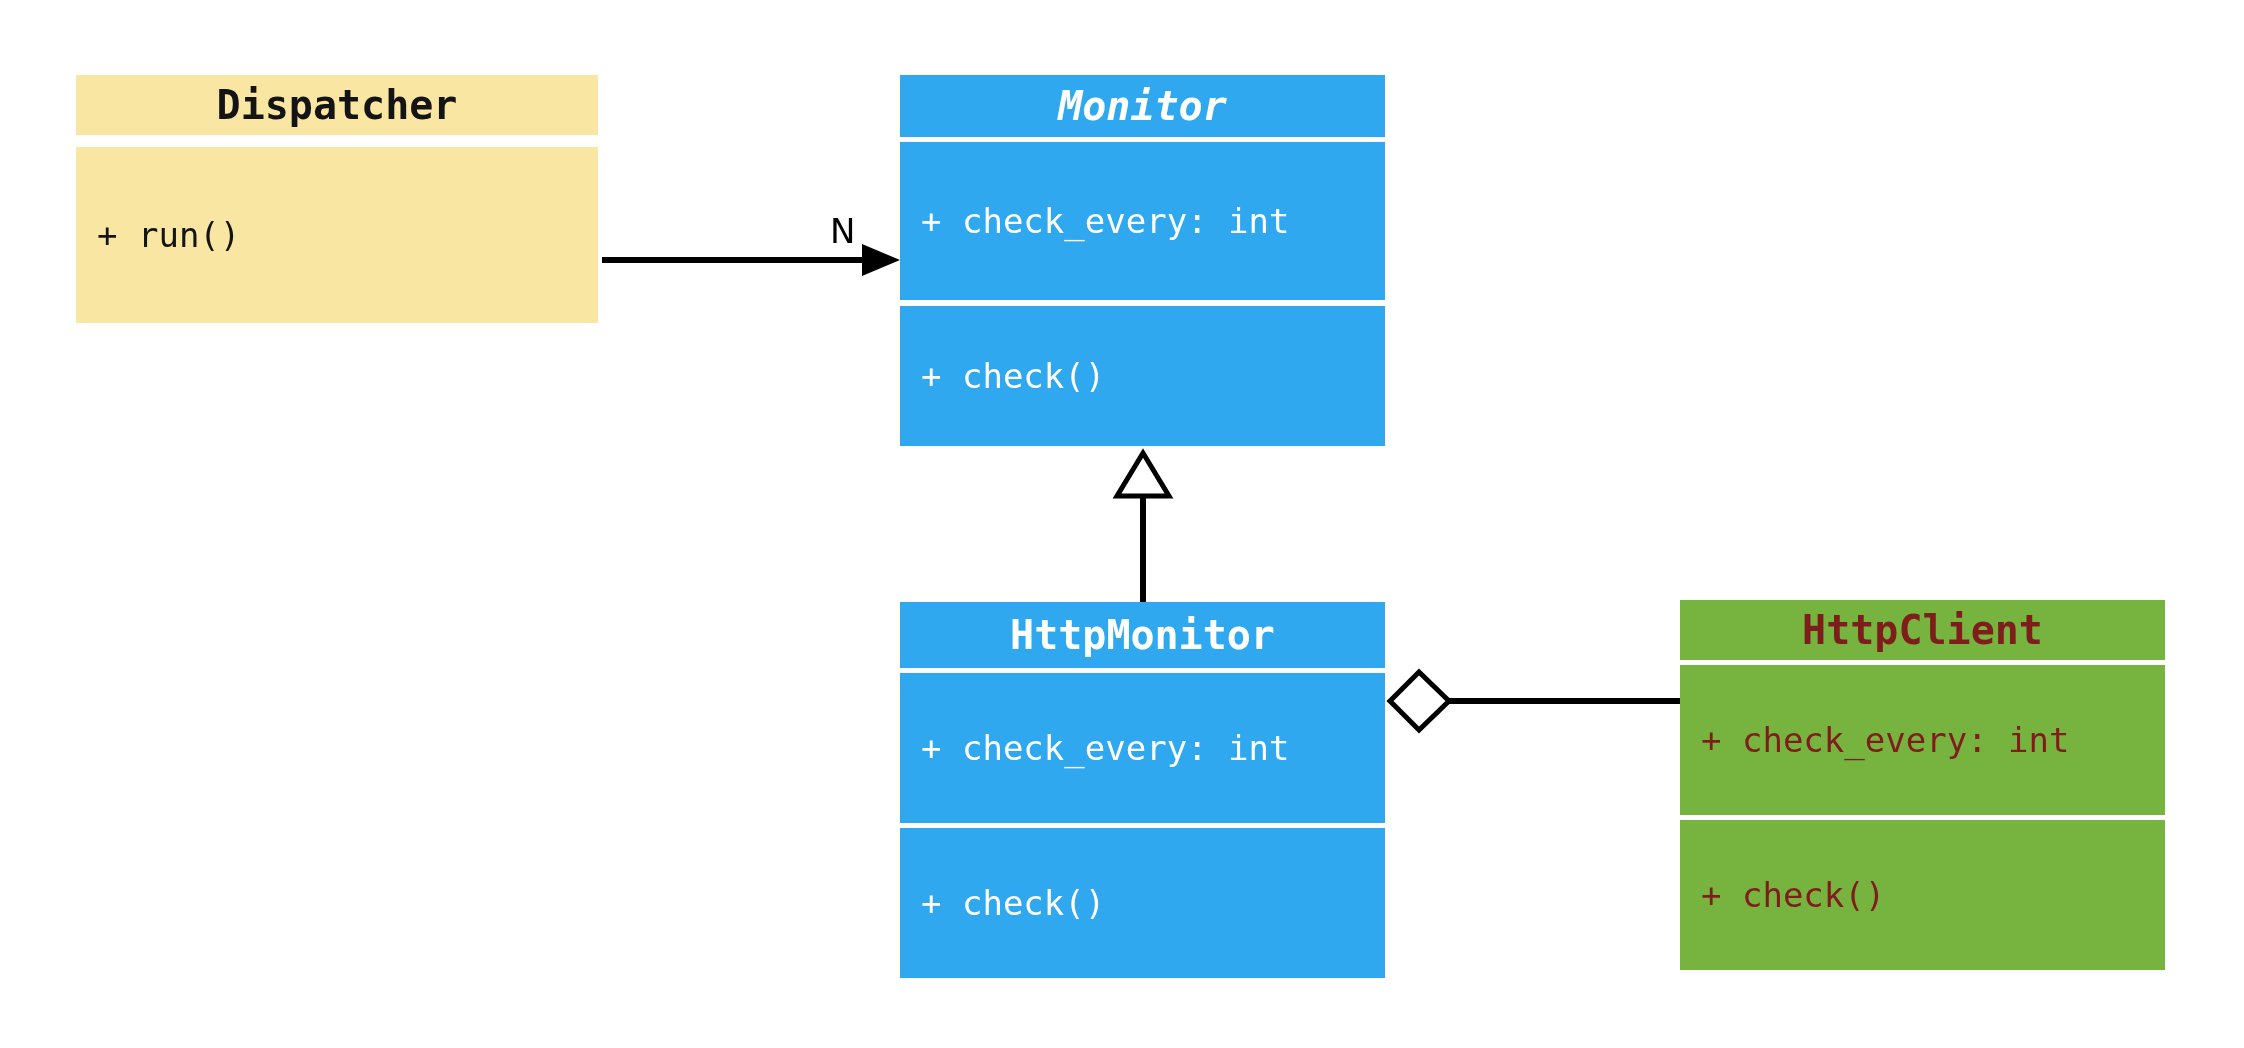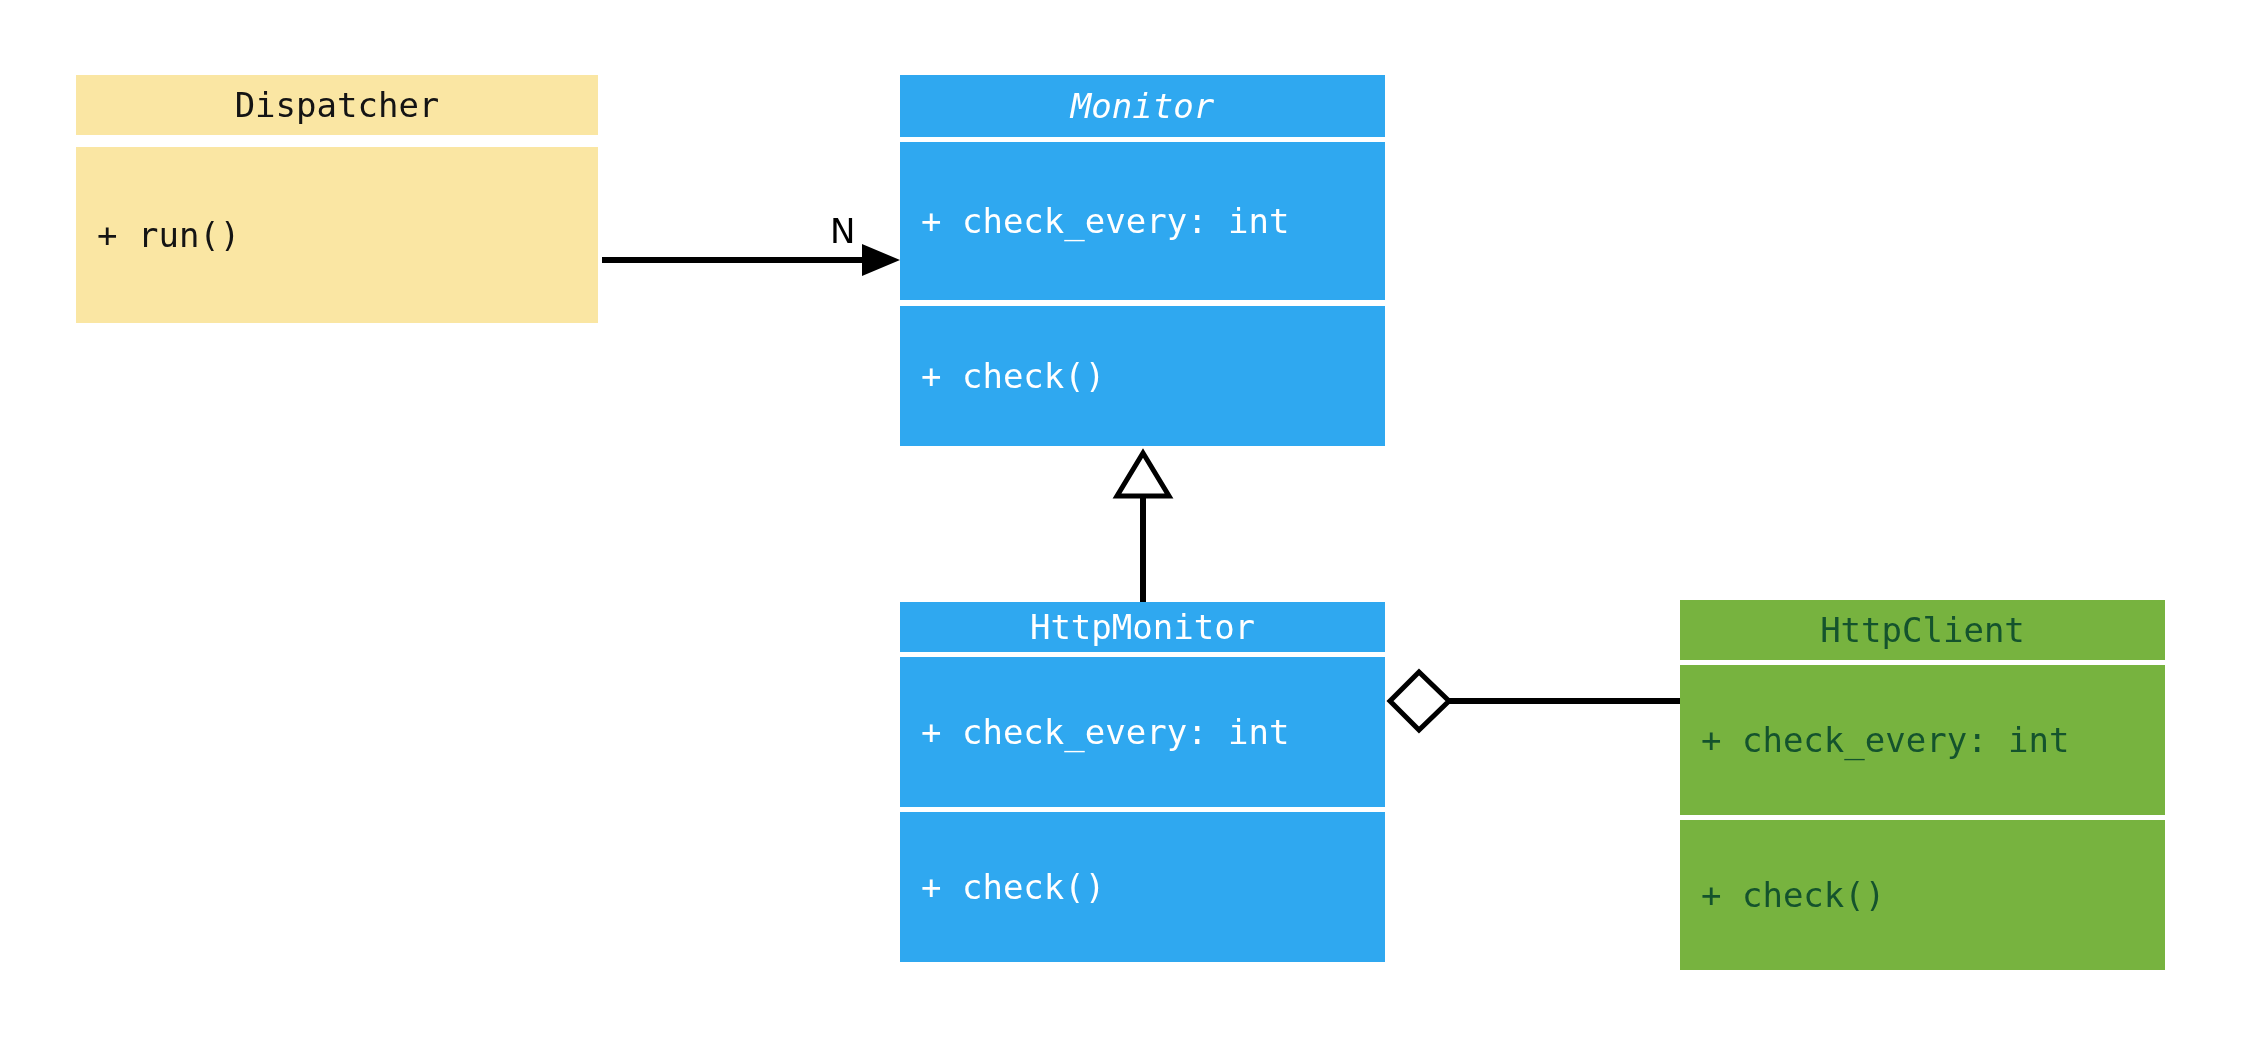--- a/index.html
+++ b/index.html
@@ -18,22 +18,22 @@
   }
   .connectors .edge-line { stroke: #000000; stroke-width: 6; }
   .connectors .head-filled { fill: #000000; stroke: none; }
   .connectors .head-hollow { fill: #ffffff; stroke: #000000; stroke-width: 5; }
   .class-box { position: absolute; }
   .row { box-sizing: border-box; width: 100%; }
   .row.title {
     display: flex;
     align-items: center;
     justify-content: center;
-    font-size: 34px;
-    font-weight: 400;
+    font-size: 40px;
+    font-weight: 700;
   }
   .row.title.abstract { font-style: italic; }
   .row.members {
     display: flex;
     flex-direction: column;
     justify-content: center;
     padding-left: 21px;
     font-size: 34px;
     line-height: 31px;
   }
@@ -80,30 +80,30 @@
     <div class="row title abstract" style="height: 62px; background-color: rgb(47, 168, 240);">Monitor</div>
     <div class="row members" style="height: 158px; margin-top: 5px; background-color: rgb(47, 168, 240);">
       <div>+ check_every: int</div>
     </div>
     <div class="row members" style="height: 140px; margin-top: 6px; background-color: rgb(47, 168, 240);">
       <div>+ check()</div>
     </div>
   </div>
 
   <div class="class-box" style="left: 900px; top: 602px; width: 485px; color: rgb(255, 255, 255);">
-    <div class="row title" style="height: 50px; background-color: rgb(47, 168, 240);">HttpMonitor</div>
+    <div class="row title" style="height: 66px; background-color: rgb(47, 168, 240);">HttpMonitor</div>
     <div class="row members" style="height: 150px; margin-top: 5px; background-color: rgb(47, 168, 240);">
       <div>+ check_every: int</div>
     </div>
     <div class="row members" style="height: 150px; margin-top: 5px; background-color: rgb(47, 168, 240);">
       <div>+ check()</div>
     </div>
   </div>
 
-  <div class="class-box" style="left: 1680px; top: 600px; width: 485px; color: #14532d;">
+  <div class="class-box" style="left: 1680px; top: 600px; width: 485px; color: #7f1d1d;">
     <div class="row title" style="height: 60px; background-color: rgb(119, 179, 63);">HttpClient</div>
     <div class="row members" style="height: 150px; margin-top: 5px; background-color: rgb(119, 179, 63);">
       <div>+ check_every: int</div>
     </div>
     <div class="row members" style="height: 150px; margin-top: 5px; background-color: rgb(119, 179, 63);">
       <div>+ check()</div>
     </div>
   </div>
 
 </div>

